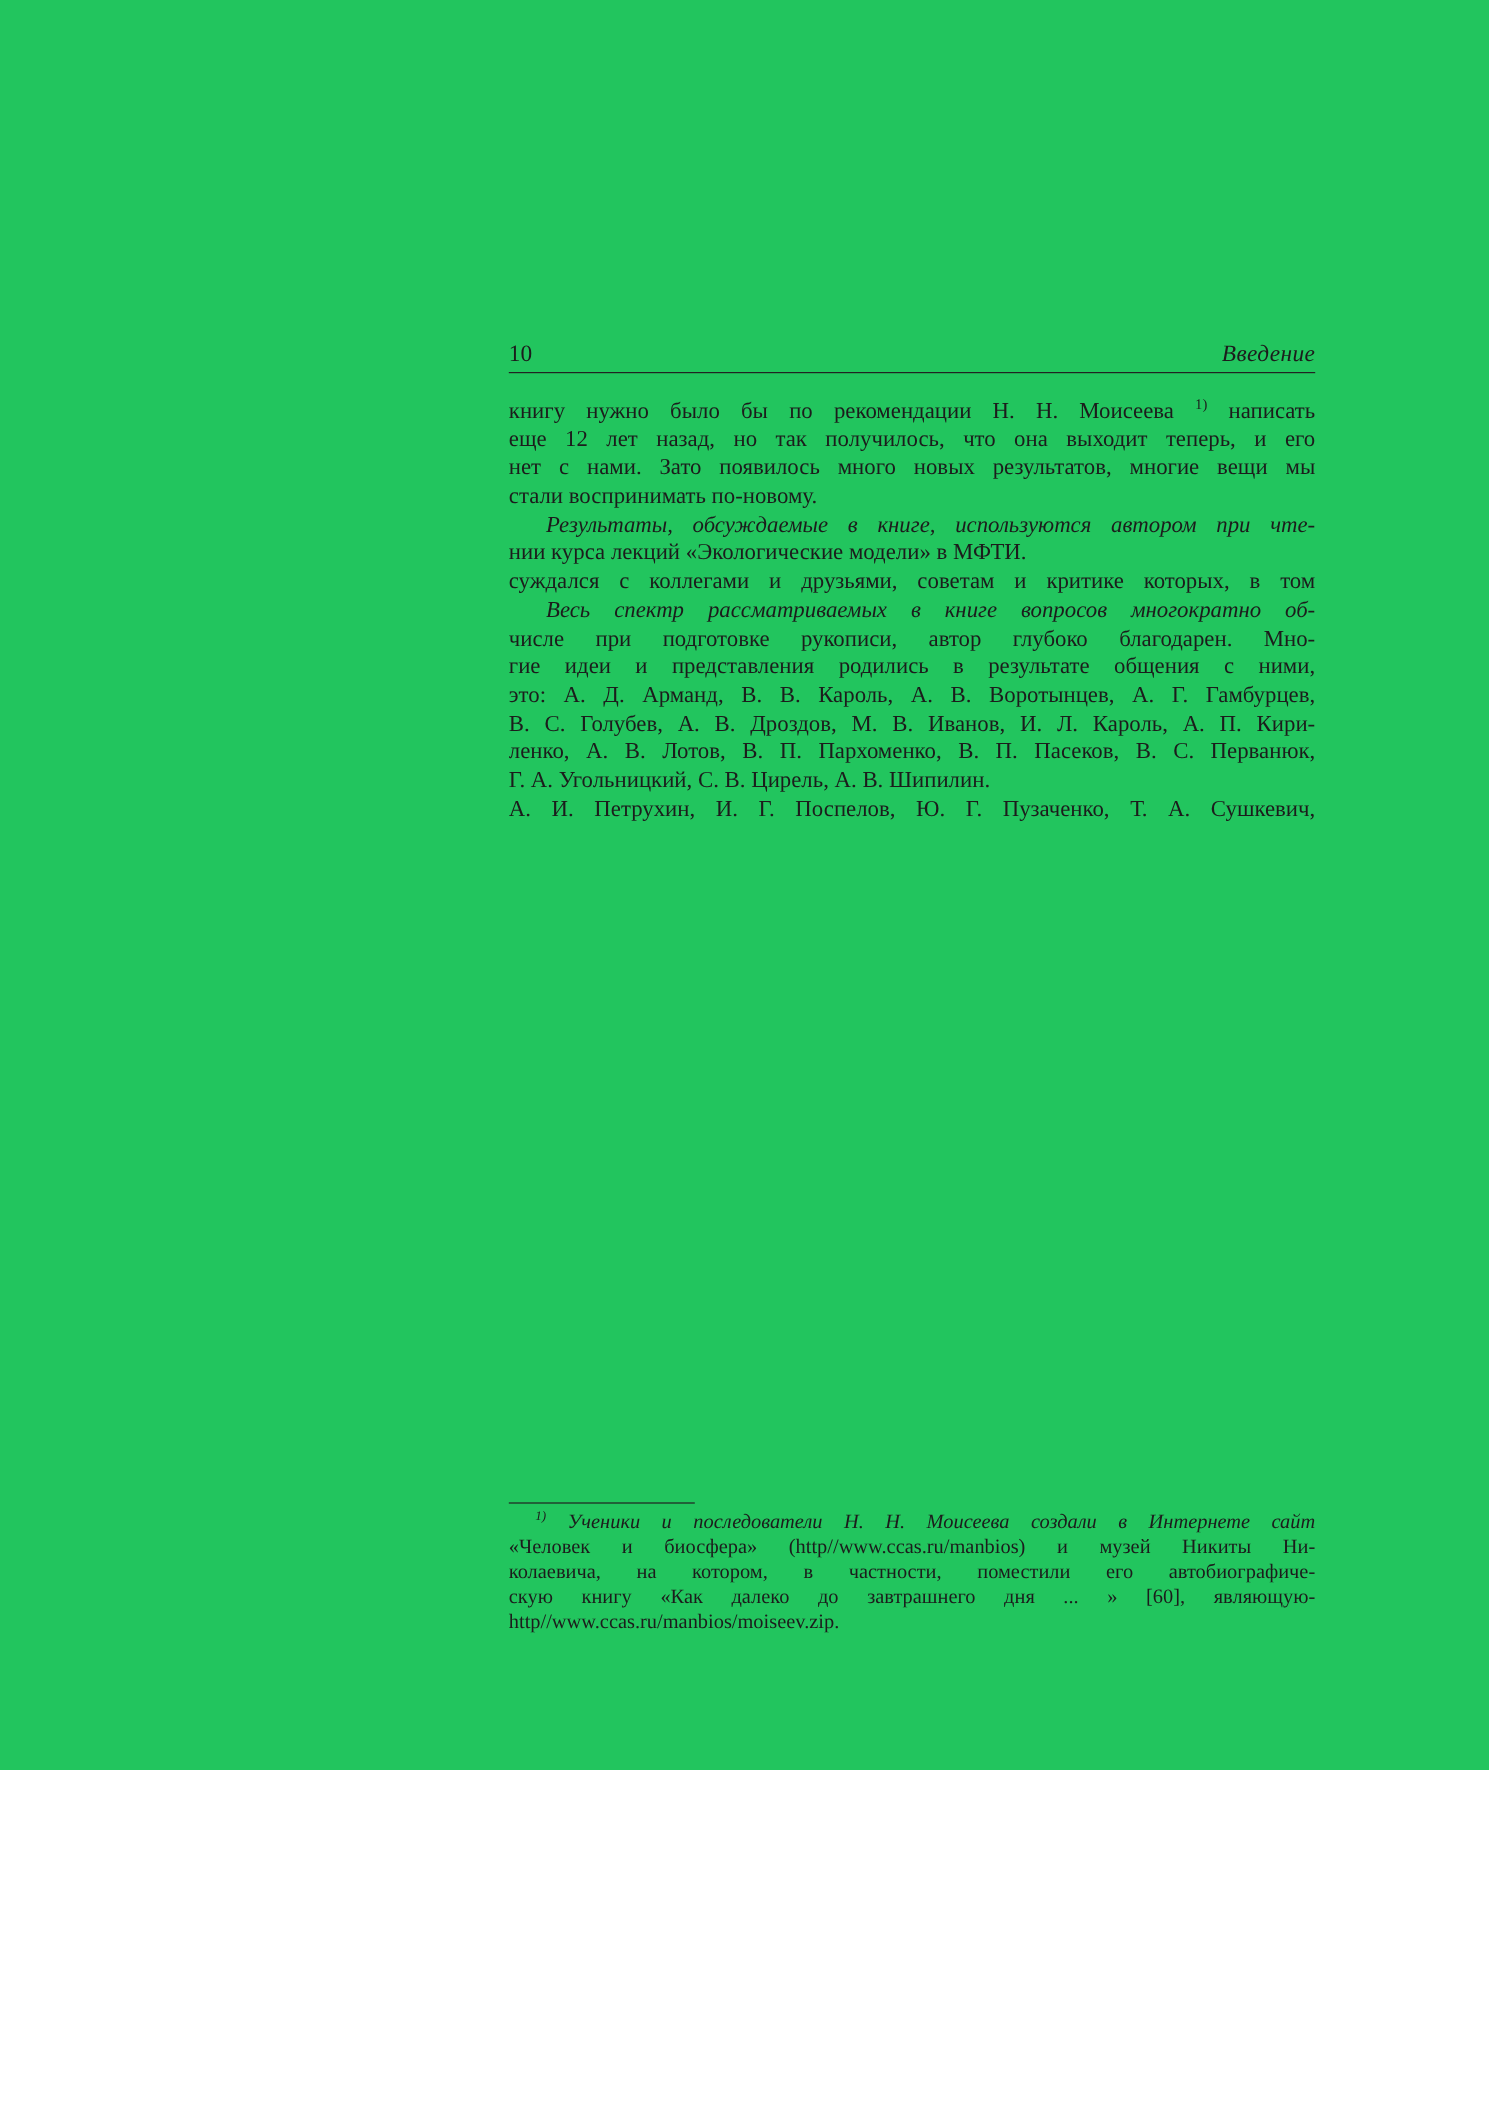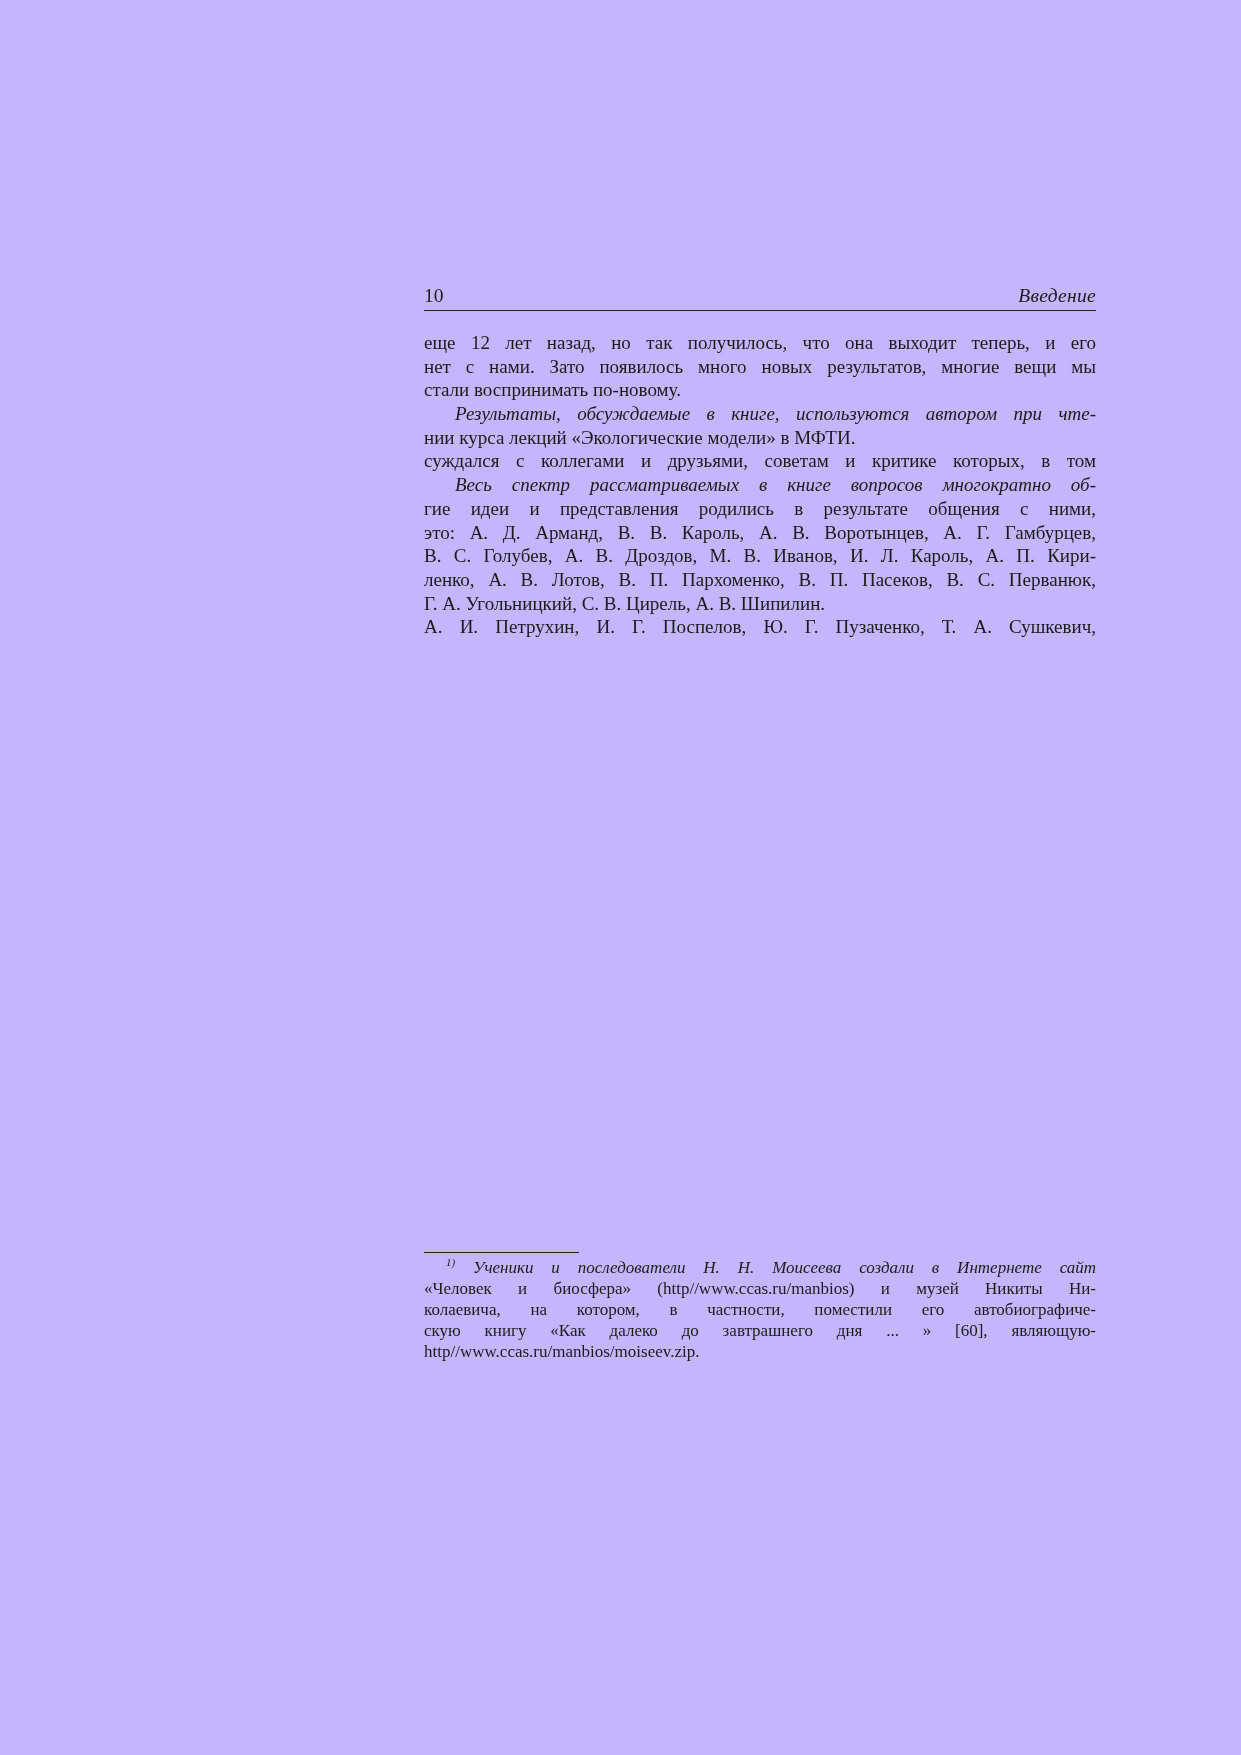--- a/index.html
+++ b/index.html
@@ -1,21 +1,21 @@
 <!DOCTYPE html>
 <html><head>
 <meta charset="utf-8">
 <style>
   * { margin: 0; padding: 0; box-sizing: border-box; }
   html, body { background: #ffffff; }
   .page {
     position: relative;
     width: 1241px;
-    height: 1755px;
-    background: #c4b5fd;
+    height: 1475px;
+    background: #22c55e;
     font-family: "Liberation Serif", "DejaVu Serif", serif;
     color: #1c1c1c;
     overflow: hidden;
   }
   
   .running-header {
     position: absolute;
     left: 424px;
     top: 284px;
     width: 672px;
@@ -91,29 +91,31 @@
 <body>
 
 <div class="page">
 
   <div class="running-header">
     <span class="pagenum">10</span>
     <span class="running-title">Введение</span>
   </div>
 
   <div class="bodytext">
+    <div class="bline"><span>книгу нужно было бы по рекомендации Н. Н. Моисеева</span> <sup class="fnref">1)</sup> <span>написать</span></div>
     <div class="bline">еще 12 лет назад, но так получилось, что она выходит теперь, и его</div>
     <div class="bline">нет с нами. Зато появилось много новых результатов, многие вещи мы</div>
     <div class="bline lastline">стали воспринимать по-новому.</div>
 
     <div class="bline indent">Результаты, обсуждаемые в книге, используются автором при чте-</div>
     <div class="bline lastline">нии курса лекций «Экологические модели» в МФТИ.</div>
 
     <div class="bline">суждался с коллегами и друзьями, советам и критике которых, в том</div>
     <div class="bline indent">Весь спектр рассматриваемых в книге вопросов многократно об-</div>
+    <div class="bline">числе при подготовке рукописи, автор глубоко благодарен. Мно-</div>
     <div class="bline">гие идеи и представления родились в результате общения с ними,</div>
     <div class="bline">это: А. Д. Арманд, В. В. Кароль, А. В. Воротынцев, А. Г. Гамбурцев,</div>
     <div class="bline">В. С. Голубев, А. В. Дроздов, М. В. Иванов, И. Л. Кароль, А. П. Кири-</div>
     <div class="bline">ленко, А. В. Лотов, В. П. Пархоменко, В. П. Пасеков, В. С. Перванюк,</div>
     <div class="bline lastline">Г. А. Угольницкий, С. В. Цирель, А. В. Шипилин.</div>
     <div class="bline">А. И. Петрухин, И. Г. Поспелов, Ю. Г. Пузаченко, Т. А. Сушкевич,</div>
   </div>
 
   <div class="footnote">
     <div class="fnrule"></div>

